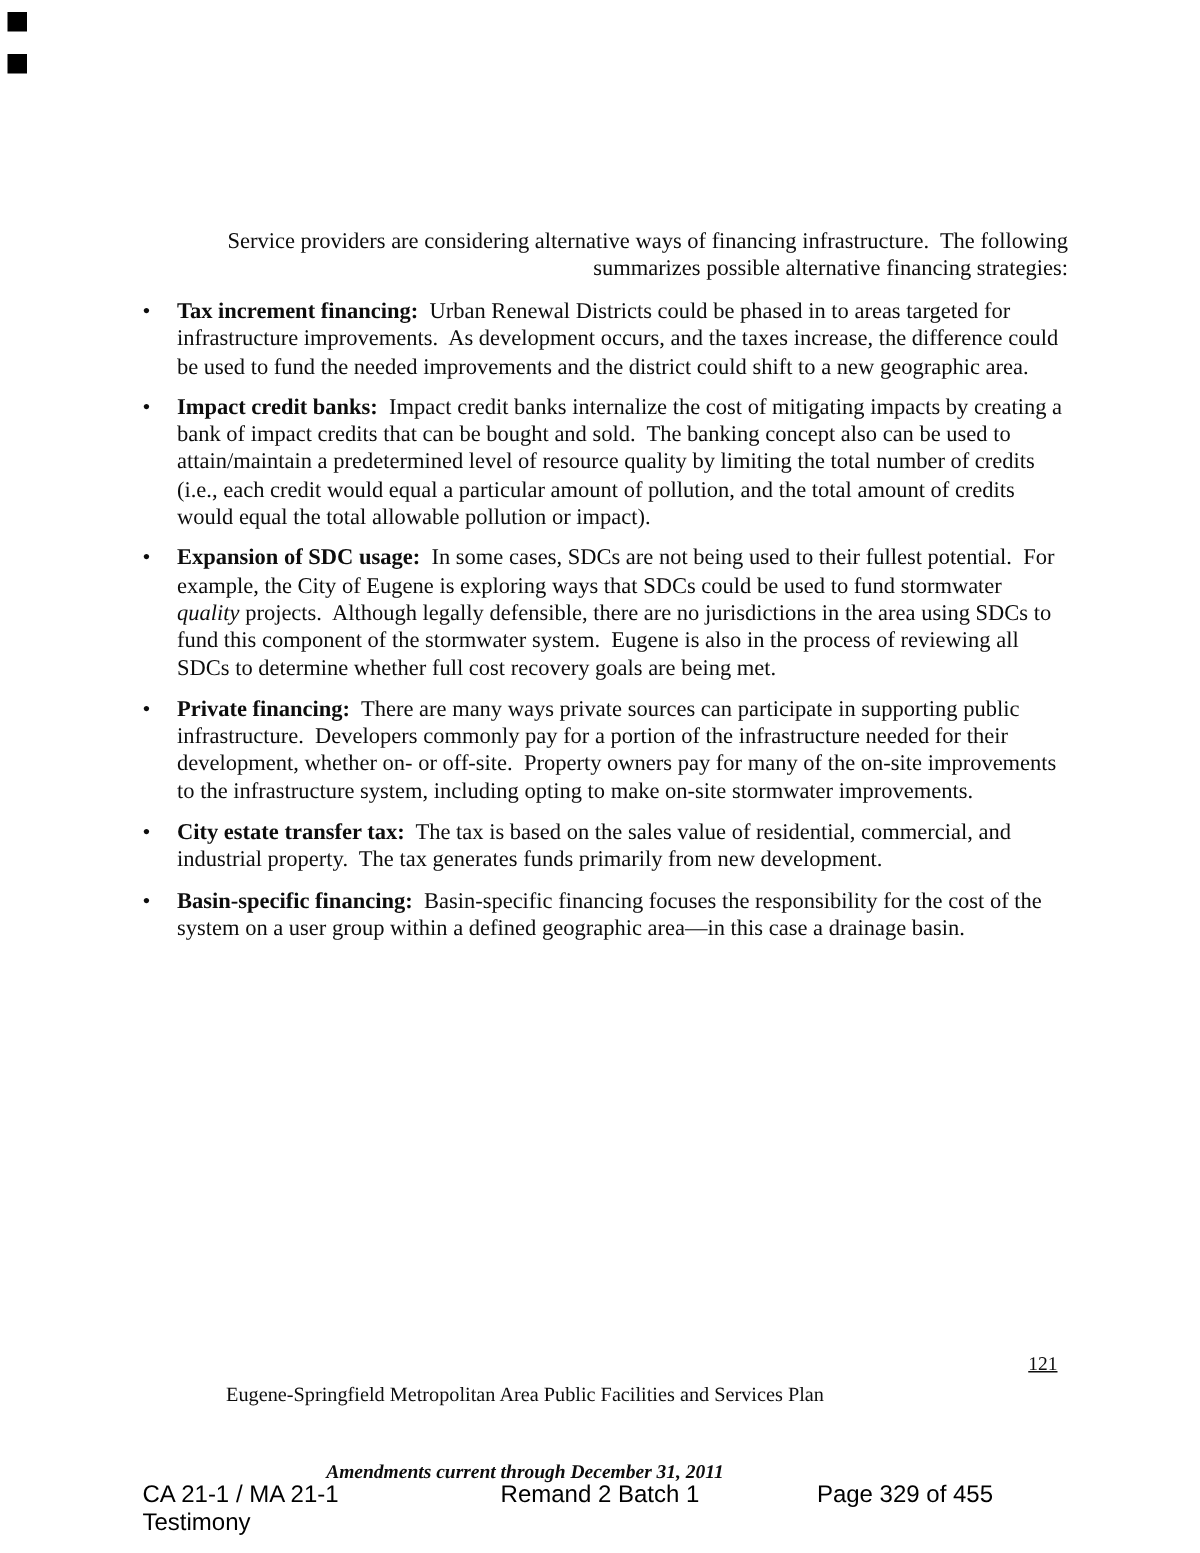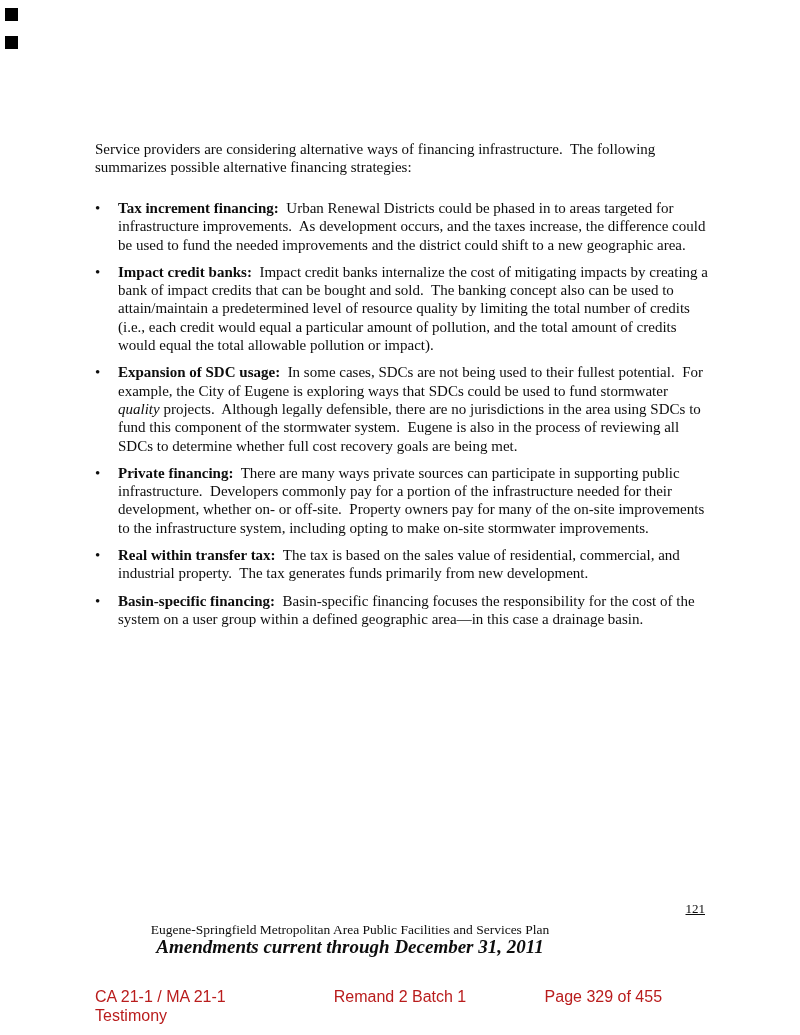--- a/index.html
+++ b/index.html
@@ -29,25 +29,26 @@
     top: 92px;
     font-size: 21px;
     font-weight: bold;
     line-height: 24px;
     letter-spacing: 0.2px;
     white-space: nowrap;
   }
   .intro {
     position: absolute;
     left: 95px;
-    top: 140px;
+    top: 152px;
     width: 617px;
     font-size: 15px;
     line-height: 18.3px;
     white-space: pre-wrap;
+    text-align: right;
   }
   .bullet-list {
     position: absolute;
     left: 95px;
     top: 199px;
     width: 617px;
     list-style: none;
   }
   .bullet-item {
     display: flex;
@@ -72,24 +73,25 @@
     left: 0;
     top: 921px;
     width: 700px;
     text-align: center;
   }
   .footer-plan-title {
     font-size: 13.5px;
     line-height: 18px;
   }
   .footer-amendments {
-    font-size: 19px;
+    font-size: 13px;
     line-height: 16px;
     font-style: italic;
     font-weight: 600;
+    margin-top: 34px;
   }
   .page-number {
     position: absolute;
     top: 901px;
     right: 95px;
     font-size: 13px;
     text-decoration: underline;
   }
   .stamp-row {
     position: absolute;
@@ -129,34 +131,34 @@
       <li class="bullet-item">
         <span class="marker">•</span>
         <span class="bullet-text"><b>Expansion of SDC usage:</b><span>  In some cases, SDCs are not being used to their fullest potential.  For example, the City of Eugene is exploring ways that SDCs could be used to fund stormwater </span><i>quality</i><span> projects.  Although legally defensible, there are no jurisdictions in the area using SDCs to fund this component of the stormwater system.  Eugene is also in the process of reviewing all SDCs to determine whether full cost recovery goals are being met.</span></span>
       </li>
       <li class="bullet-item">
         <span class="marker">•</span>
         <span class="bullet-text"><b>Private financing:</b><span>  There are many ways private sources can participate in supporting public infrastructure.  Developers commonly pay for a portion of the infrastructure needed for their development, whether on- or off-site.  Property owners pay for many of the on-site improvements to the infrastructure system, including opting to make on-site stormwater improvements.</span></span>
       </li>
       <li class="bullet-item">
         <span class="marker">•</span>
-        <span class="bullet-text"><b>Real within transfer tax:</b><span>  The tax is based on the sales value of residential, commercial, and industrial property.  The tax generates funds primarily from new development.</span></span>
+        <span class="bullet-text"><b>City estate transfer tax:</b><span>  The tax is based on the sales value of residential, commercial, and industrial property.  The tax generates funds primarily from new development.</span></span>
       </li>
       <li class="bullet-item">
         <span class="marker">•</span>
         <span class="bullet-text"><b>Basin-specific financing:</b><span>  Basin-specific financing focuses the responsibility for the cost of the system on a user group within a defined geographic area—in this case a drainage basin.</span></span>
       </li>
     </ul>
 
   <div class="footer-block">
     <div class="footer-plan-title">Eugene-Springfield Metropolitan Area Public Facilities and Services Plan</div>
     <div class="footer-amendments">Amendments current through December 31, 2011</div>
   </div>
 
   <div class="page-number">121</div>
 
-  <div class="stamp-row" id="stamp-row" style="color: #b91c1c;">
+  <div class="stamp-row" id="stamp-row" style="color: #000000;">
     <div class="stamp-left">CA 21-1 / MA 21-1 Testimony</div>
     <div class="stamp-center">Remand 2 Batch 1</div>
     <div class="stamp-right">Page 329 of 455</div>
   </div>
 
 </div>
 
 </body></html>

